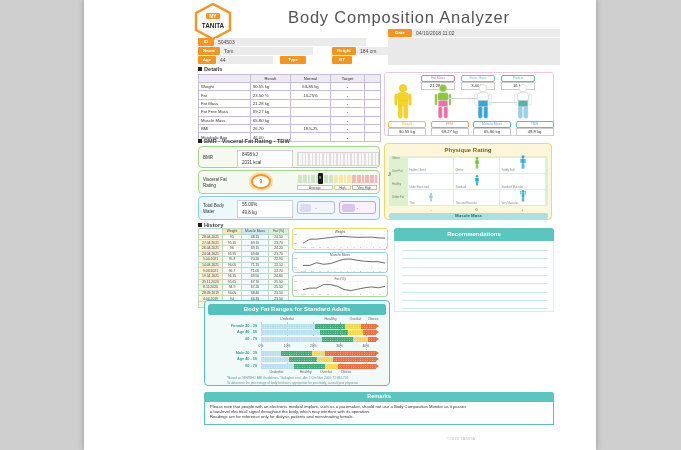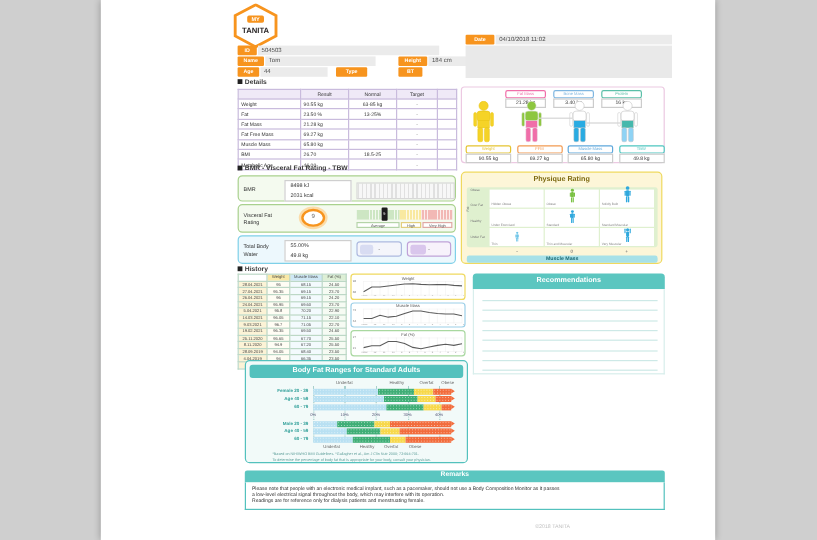--- a/index.html
+++ b/index.html
@@ -114,20 +114,21 @@
  <div class="page">
 
   <div class="abs logo">
     <svg width="42" height="37" viewBox="0 0 42 37">
       <polygon points="21,1 38,10 38,27 21,36 4,27 4,10" fill="#FFFFFF" stroke="#F7941E" stroke-width="2.4"></polygon>
       <rect x="14" y="10" width="14" height="6" rx="1.5" fill="#F7941E"></rect>
       <text x="21" y="14.6" text-anchor="middle" font-size="4.6" fill="#FFFFFF" font-weight="bold">MY</text>
       <text x="21" y="24.5" text-anchor="middle" font-size="6.4" fill="#231F20" font-weight="bold">TANITA</text>
     </svg>
   </div>
+  <div class="abs report-title">Body Composition Analyzer</div>
 
   <div class="o-chip" style="left:304px;top:29px;width:24px;">Date</div>
   <div class="g-bar" style="left:329px;top:29px;width:147px;">04/10/2018 11:02</div>
 
   <div class="o-chip" style="left:114px;top:38px;width:16px;">ID</div>
   <div class="g-bar" style="left:131px;top:38px;width:151px;">504503</div>
   <div class="o-chip" style="left:114px;top:47px;width:22px;">Name</div>
   <div class="g-bar" style="left:137px;top:47px;width:92px;">Tom</div>
   <div class="o-chip" style="left:248px;top:47px;width:24px;">Height</div>
   <div class="g-bar" style="left:273px;top:47px;width:44px;">184 cm</div>

